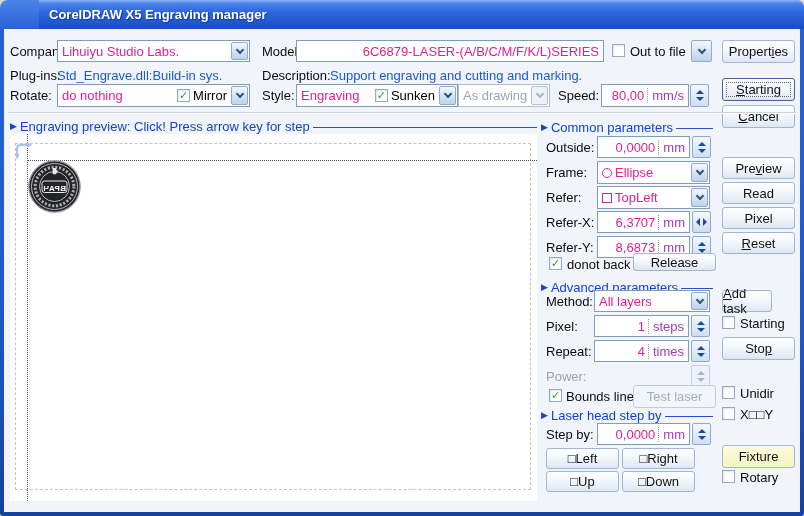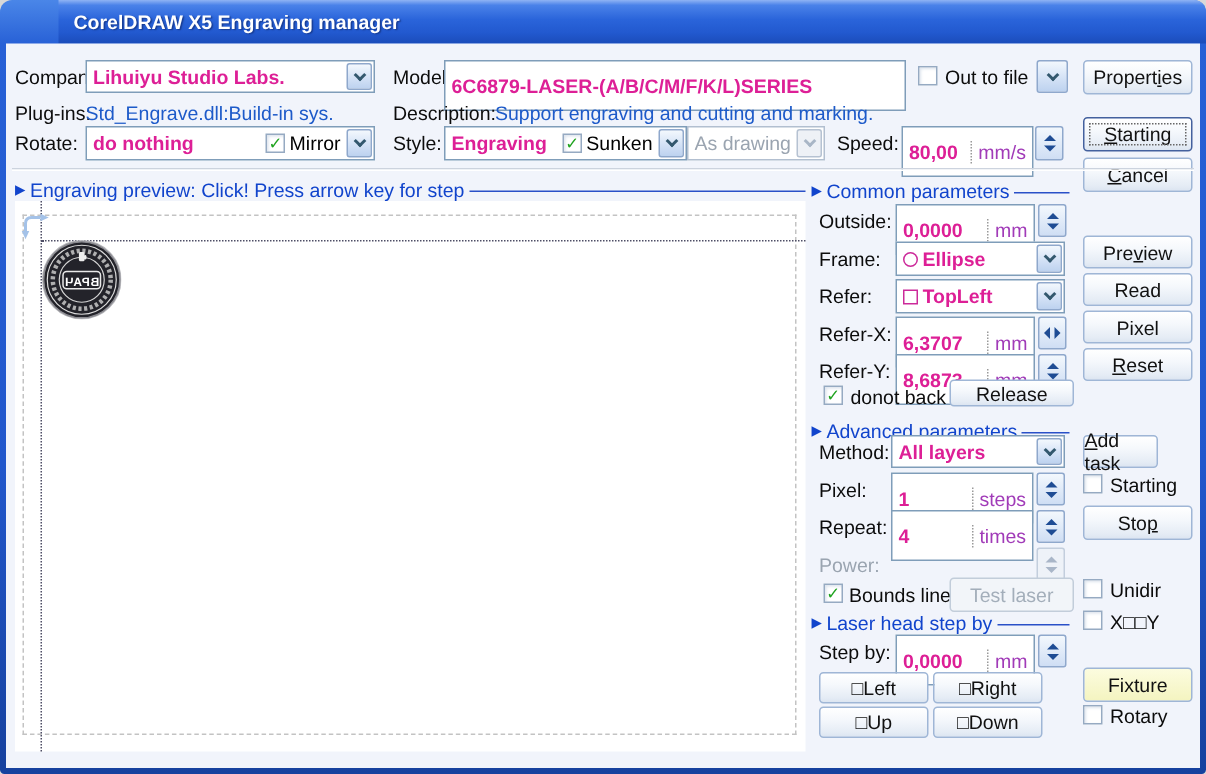--- a/index.html
+++ b/index.html
@@ -9,24 +9,24 @@
          border-radius:8px 8px 3px 3px;overflow:hidden;}
   .titlebar{position:absolute;left:0;top:0;width:804px;height:29px;
          background:linear-gradient(180deg,#8fb3f4 0,#4a82e9 12%,#2a64da 45%,#2259cf 75%,#1b4cba 100%);margin-left:39px;}
   .title{position:absolute;left:10px;top:7px;color:#fff;font-size:13px;font-weight:bold;
          text-shadow:1px 1px 1px #173a8f;white-space:nowrap;}
   .closebtn{position:absolute;left:777px;top:4px;width:21px;height:21px;border:1px solid #fff;border-radius:4px;
          background:linear-gradient(180deg,#ffc9ae 0,#ef8059 18%,#da4526 55%,#c32f12 100%);
          display:flex;align-items:center;justify-content:center;}
   .body{position:absolute;left:4px;top:29px;width:796px;height:483px;background:#f1f4fb;}
   .lbl{position:absolute;font-size:13px;line-height:13px;color:#0c0c0c;white-space:nowrap;}
-  .blue{color:#1d5ac9;} .mag{color:#dd1f96;font-weight:bold;} .gray{color:#9aa4b0;}
+  .blue{color:#1d5ac9;} .mag{color:#dd1f96;} .gray{color:#9aa4b0;}
   .unit{color:#a13bb8;}
   .txt{position:absolute;display:flex;align-items:center;background:#fff;border:1px solid #7f9db9;
-       padding:16px 4px;font-size:13px;gap:0;}
+       padding:4px 4px;font-size:13px;gap:0;text-align:right;}
   .txt .val{flex:1;white-space:nowrap;overflow:hidden;}
   .txt .unit{border-left:1px dotted #9a9a9a;padding-left:4px;margin-left:3px;flex:none;}
   .txt.dis{border-color:#bcc7d6;}
   .combo{position:absolute;display:flex;align-items:center;background:#fff;border:1px solid #7f9db9;
        padding-left:4px;font-size:13px;gap:3px;}
   .combo .val{flex:1;white-space:nowrap;overflow:hidden;}
   .combo.dis{border-color:#b2bfd0;}
   .dbtn{width:17px;align-self:stretch;margin:1px;flex:none;border:1px solid #8fa8cc;border-radius:2px;
        background:linear-gradient(180deg,#f3f8fd 0,#d4e2f6 55%,#bdd2ef 100%);
        display:flex;align-items:center;justify-content:center;}

